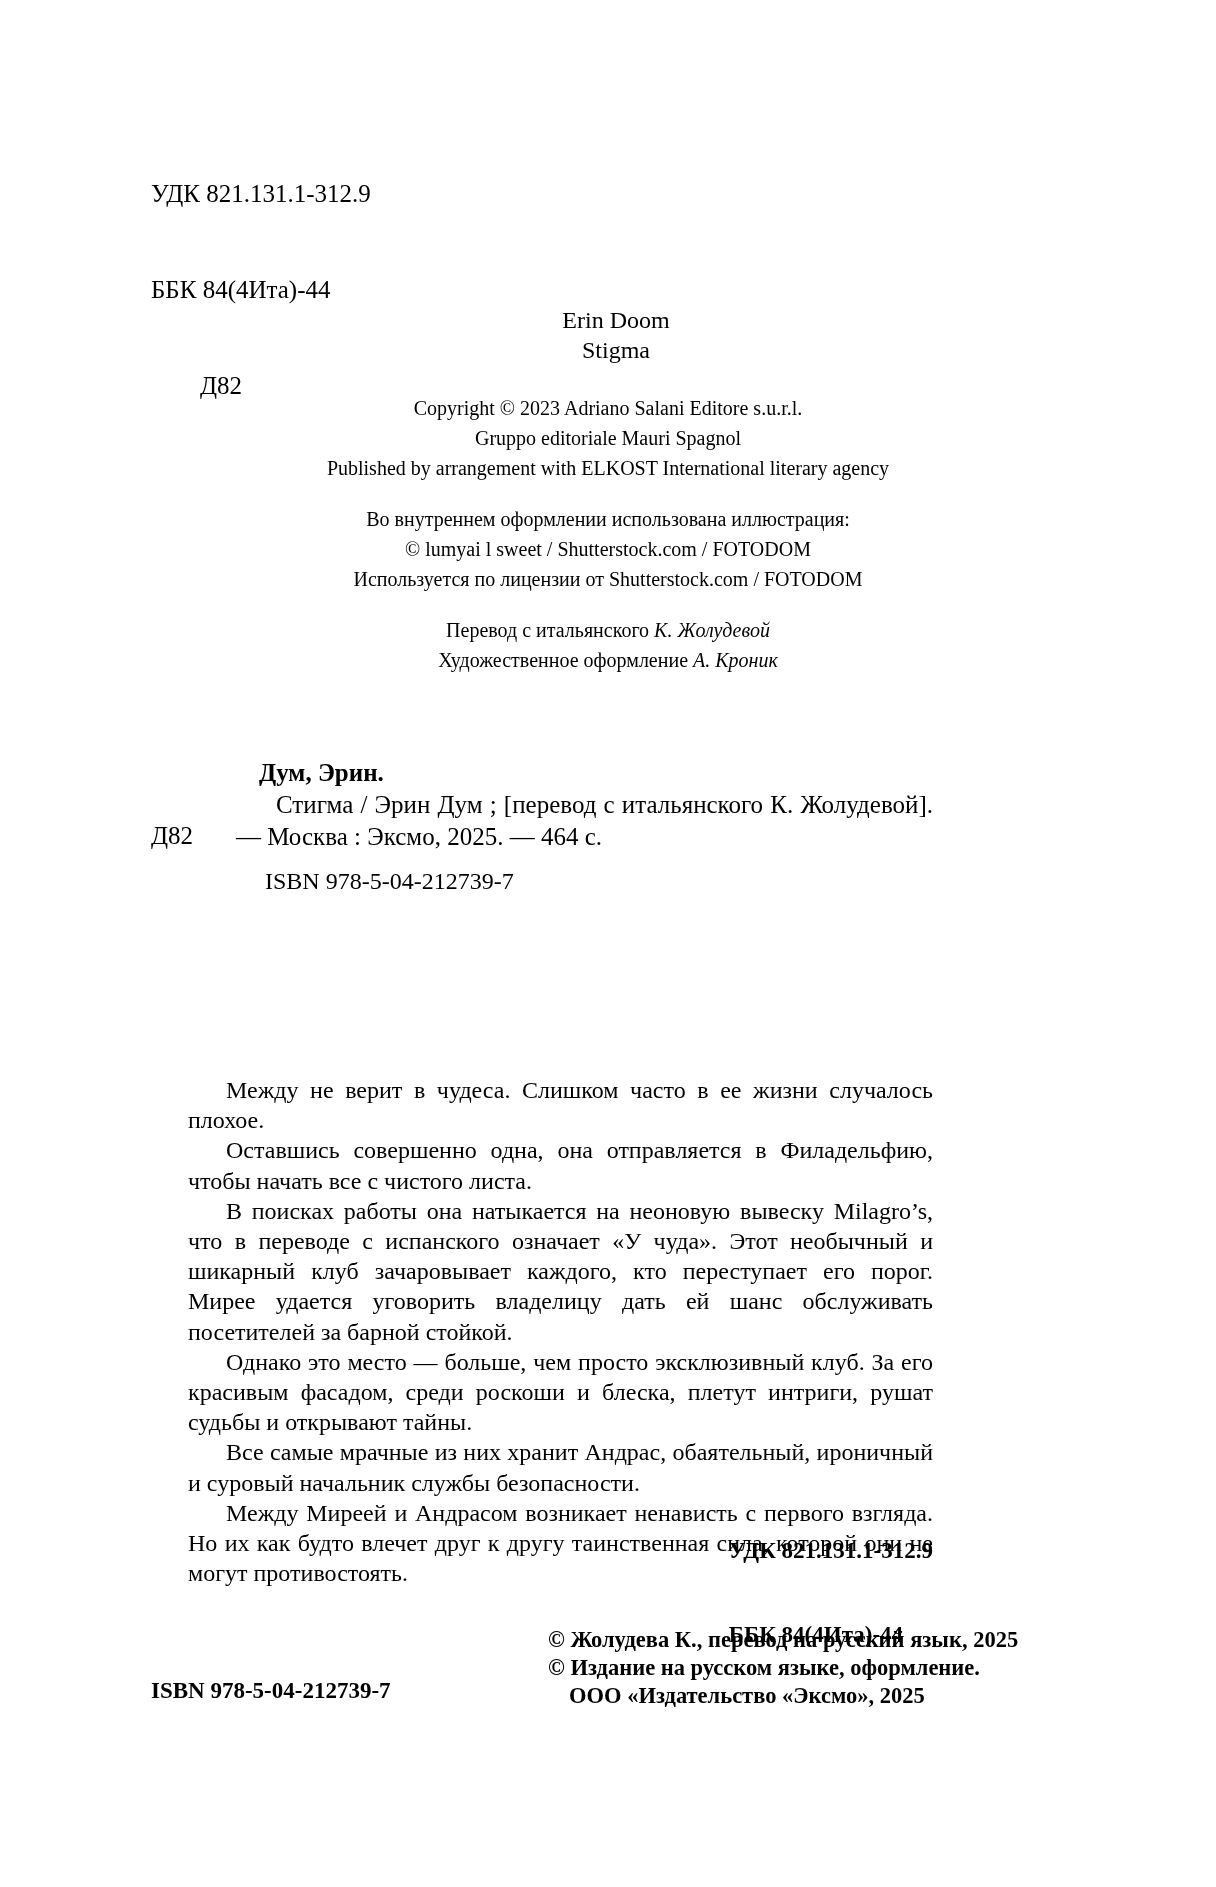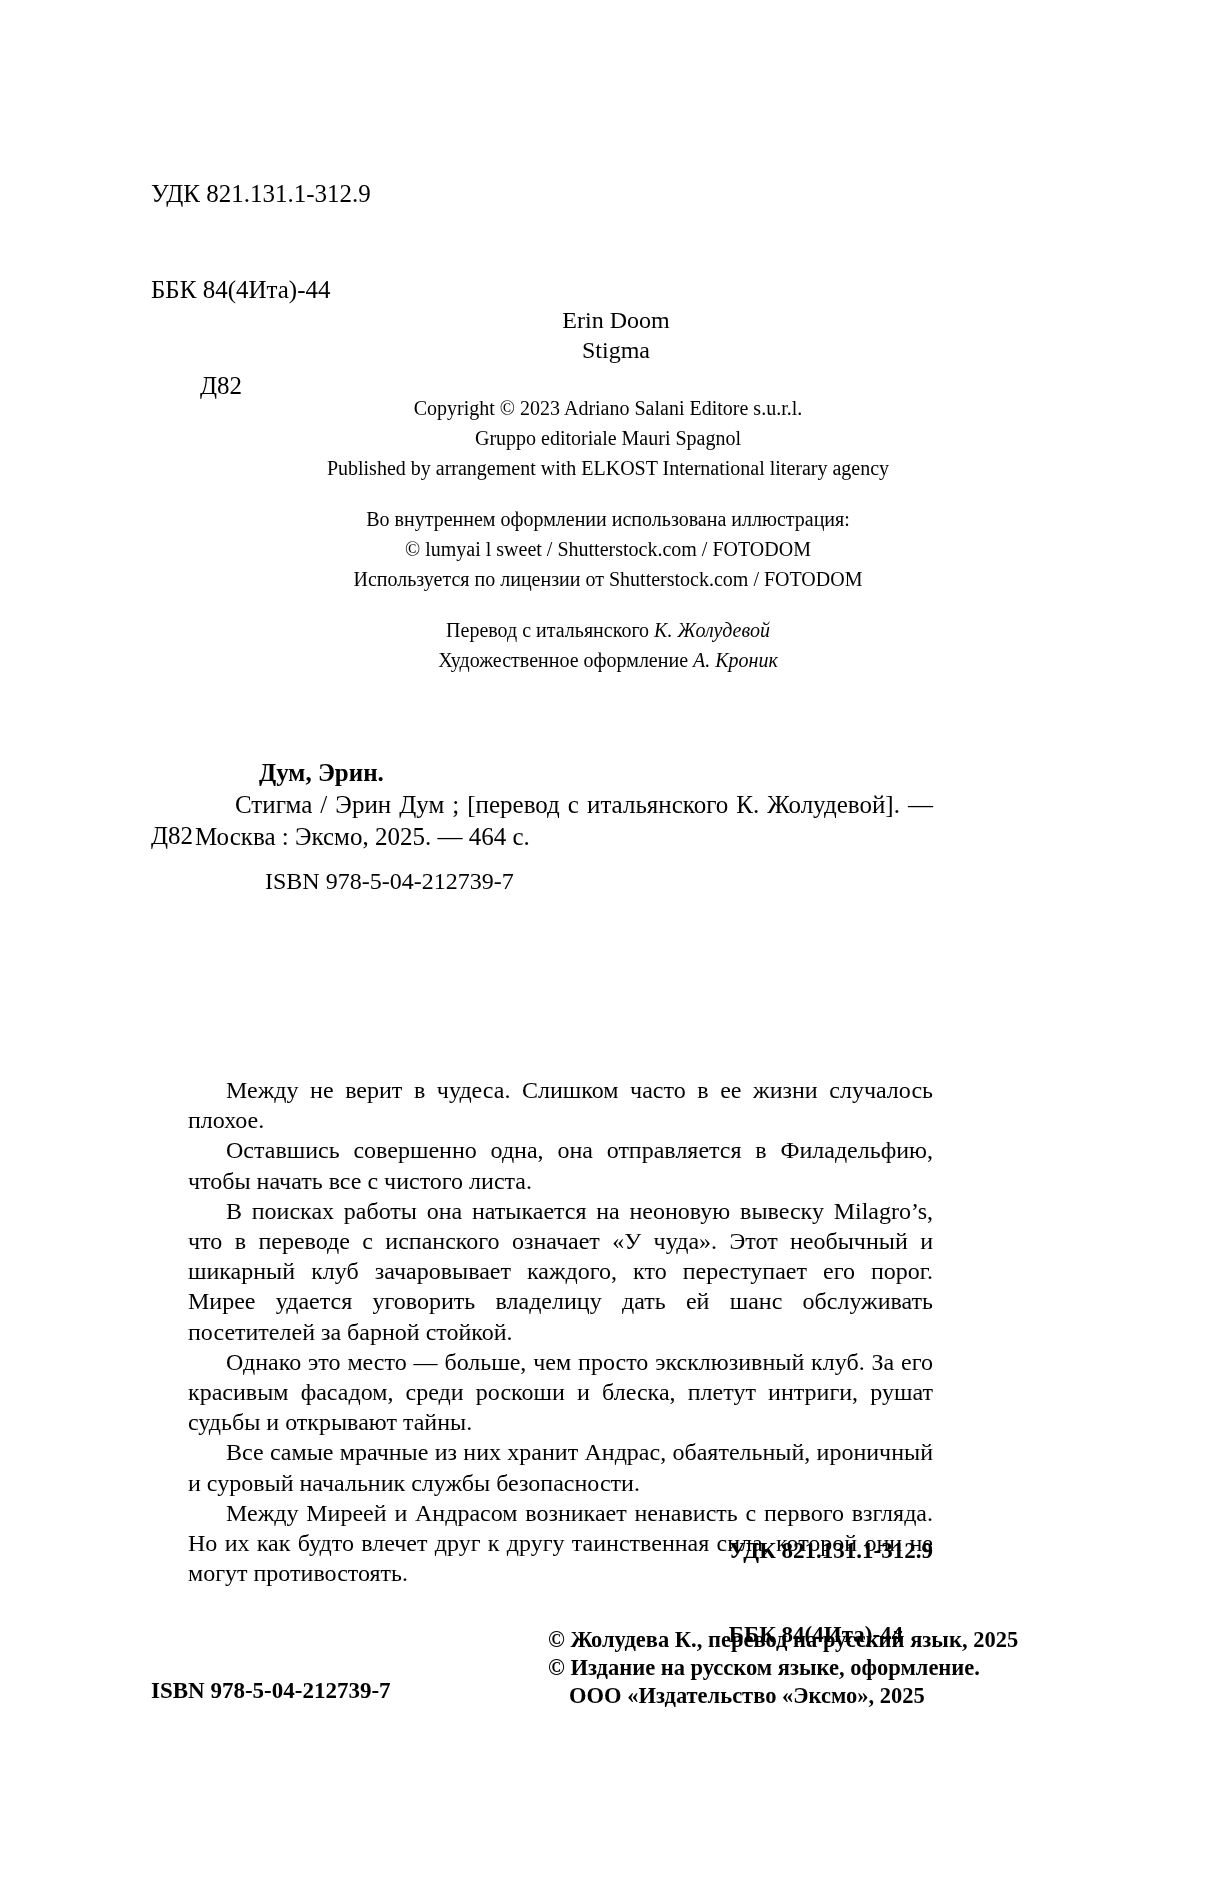--- a/index.html
+++ b/index.html
@@ -83,21 +83,21 @@
     font-size: 25px;
     line-height: 31.5px;
   }
   .cip-shelf {
     position: absolute;
     left: 0;
     top: 31px;
     font-size: 25px;
   }
   .cip-desc {
-    margin-left: 44px;
+    margin-left: 85px;
     text-indent: 40px;
     text-align: justify;
     font-size: 25px;
     line-height: 31.5px;
   }
   .cip-isbn {
     margin-left: 114px;
     font-size: 24px;
     line-height: 31px;
     padding-top: 14px;

